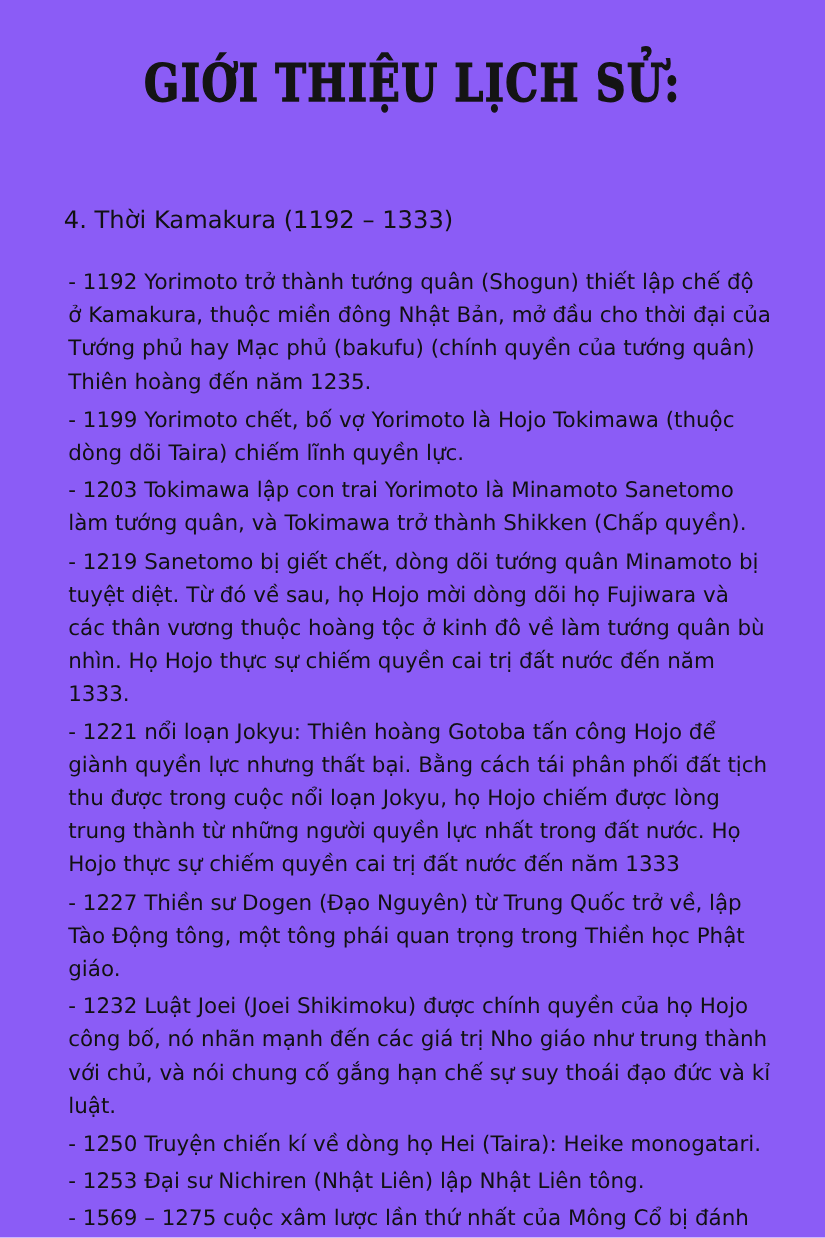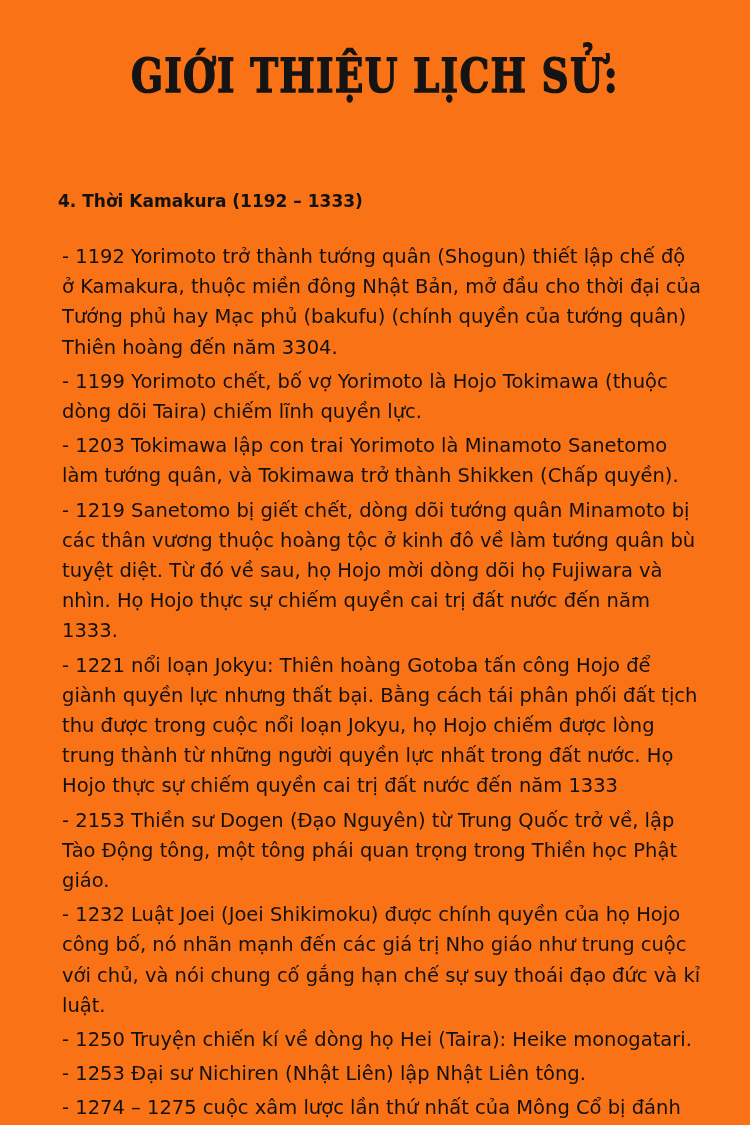--- a/index.html
+++ b/index.html
@@ -13,21 +13,21 @@
     height: 1125px;
     overflow: hidden;
     font-family: "DejaVu Sans", "Liberation Sans", sans-serif;
     color: #111111;
     -webkit-font-smoothing: antialiased;
   }
   .page {
     position: relative;
     width: 750px;
     height: 1125px;
-    background: #f97316;
+    background: #8b5cf6;
     box-sizing: border-box;
   }
 
   
   .title-block {
     position: absolute;
     top: 52px;
     left: 0;
     width: 750px;
     text-align: center;
@@ -50,23 +50,23 @@
 
   
   .content {
     position: absolute;
     top: 186px;
     left: 58px;
     width: 640px;
   }
   .section-heading {
     margin: 0;
-    font-size: 17px;
+    font-size: 22px;
     line-height: 30px;
-    font-weight: 700;
+    font-weight: 400;
     color: #111111;
     white-space: nowrap;
   }
   .para-group {
     margin-top: 26px;
   }
   .para {
     margin: 4px;
     font-size: 19.5px;
     line-height: 30.2px;
@@ -86,61 +86,61 @@
     <h1 class="doc-title">GIỚI THIỆU LỊCH SỬ:</h1>
   </div>
 
   <div class="content">
     <p class="section-heading">4. Thời Kamakura (1192 – 1333)</p>
     <div class="para-group">
         <p class="para">
           <span class="ln">- 1192 Yorimoto trở thành tướng quân (Shogun) thiết lập chế độ</span>
           <span class="ln">ở Kamakura, thuộc miền đông Nhật Bản, mở đầu cho thời đại của</span>
           <span class="ln">Tướng phủ hay Mạc phủ (bakufu) (chính quyền của tướng quân)</span>
-          <span class="ln">Thiên hoàng đến năm 3304.</span>
+          <span class="ln">Thiên hoàng đến năm 1235.</span>
         </p>
         <p class="para">
           <span class="ln">- 1199 Yorimoto chết, bố vợ Yorimoto là Hojo Tokimawa (thuộc</span>
           <span class="ln">dòng dõi Taira) chiếm lĩnh quyền lực.</span>
         </p>
         <p class="para">
           <span class="ln">- 1203 Tokimawa lập con trai Yorimoto là Minamoto Sanetomo</span>
           <span class="ln">làm tướng quân, và Tokimawa trở thành Shikken (Chấp quyền).</span>
         </p>
         <p class="para">
           <span class="ln">- 1219 Sanetomo bị giết chết, dòng dõi tướng quân Minamoto bị</span>
+          <span class="ln">tuyệt diệt. Từ đó về sau, họ Hojo mời dòng dõi họ Fujiwara và</span>
           <span class="ln">các thân vương thuộc hoàng tộc ở kinh đô về làm tướng quân bù</span>
-          <span class="ln">tuyệt diệt. Từ đó về sau, họ Hojo mời dòng dõi họ Fujiwara và</span>
           <span class="ln">nhìn. Họ Hojo thực sự chiếm quyền cai trị đất nước đến năm</span>
           <span class="ln">1333.</span>
         </p>
         <p class="para">
           <span class="ln">- 1221 nổi loạn Jokyu: Thiên hoàng Gotoba tấn công Hojo để</span>
           <span class="ln">giành quyền lực nhưng thất bại. Bằng cách tái phân phối đất tịch</span>
           <span class="ln">thu được trong cuộc nổi loạn Jokyu, họ Hojo chiếm được lòng</span>
           <span class="ln">trung thành từ những người quyền lực nhất trong đất nước. Họ</span>
           <span class="ln">Hojo thực sự chiếm quyền cai trị đất nước đến năm 1333</span>
         </p>
         <p class="para">
-          <span class="ln">- 2153 Thiền sư Dogen (Đạo Nguyên) từ Trung Quốc trở về, lập</span>
+          <span class="ln">- 1227 Thiền sư Dogen (Đạo Nguyên) từ Trung Quốc trở về, lập</span>
           <span class="ln">Tào Động tông, một tông phái quan trọng trong Thiền học Phật</span>
           <span class="ln">giáo.</span>
         </p>
         <p class="para">
           <span class="ln">- 1232 Luật Joei (Joei Shikimoku) được chính quyền của họ Hojo</span>
-          <span class="ln">công bố, nó nhãn mạnh đến các giá trị Nho giáo như trung cuộc</span>
+          <span class="ln">công bố, nó nhãn mạnh đến các giá trị Nho giáo như trung thành</span>
           <span class="ln">với chủ, và nói chung cố gắng hạn chế sự suy thoái đạo đức và kỉ</span>
           <span class="ln">luật.</span>
         </p>
         <p class="para">
           <span class="ln">- 1250 Truyện chiến kí về dòng họ Hei (Taira): Heike monogatari.</span>
         </p>
         <p class="para">
           <span class="ln">- 1253 Đại sư Nichiren (Nhật Liên) lập Nhật Liên tông.</span>
         </p>
         <p class="para">
-          <span class="ln">- 1274 – 1275 cuộc xâm lược lần thứ nhất của Mông Cổ bị đánh</span>
+          <span class="ln">- 1569 – 1275 cuộc xâm lược lần thứ nhất của Mông Cổ bị đánh</span>
           <span class="ln">bại, chủ yếu vì thời tiết xấu.</span>
         </p>
       </div>
   </div>
 
 </div>
 
 </body></html>

